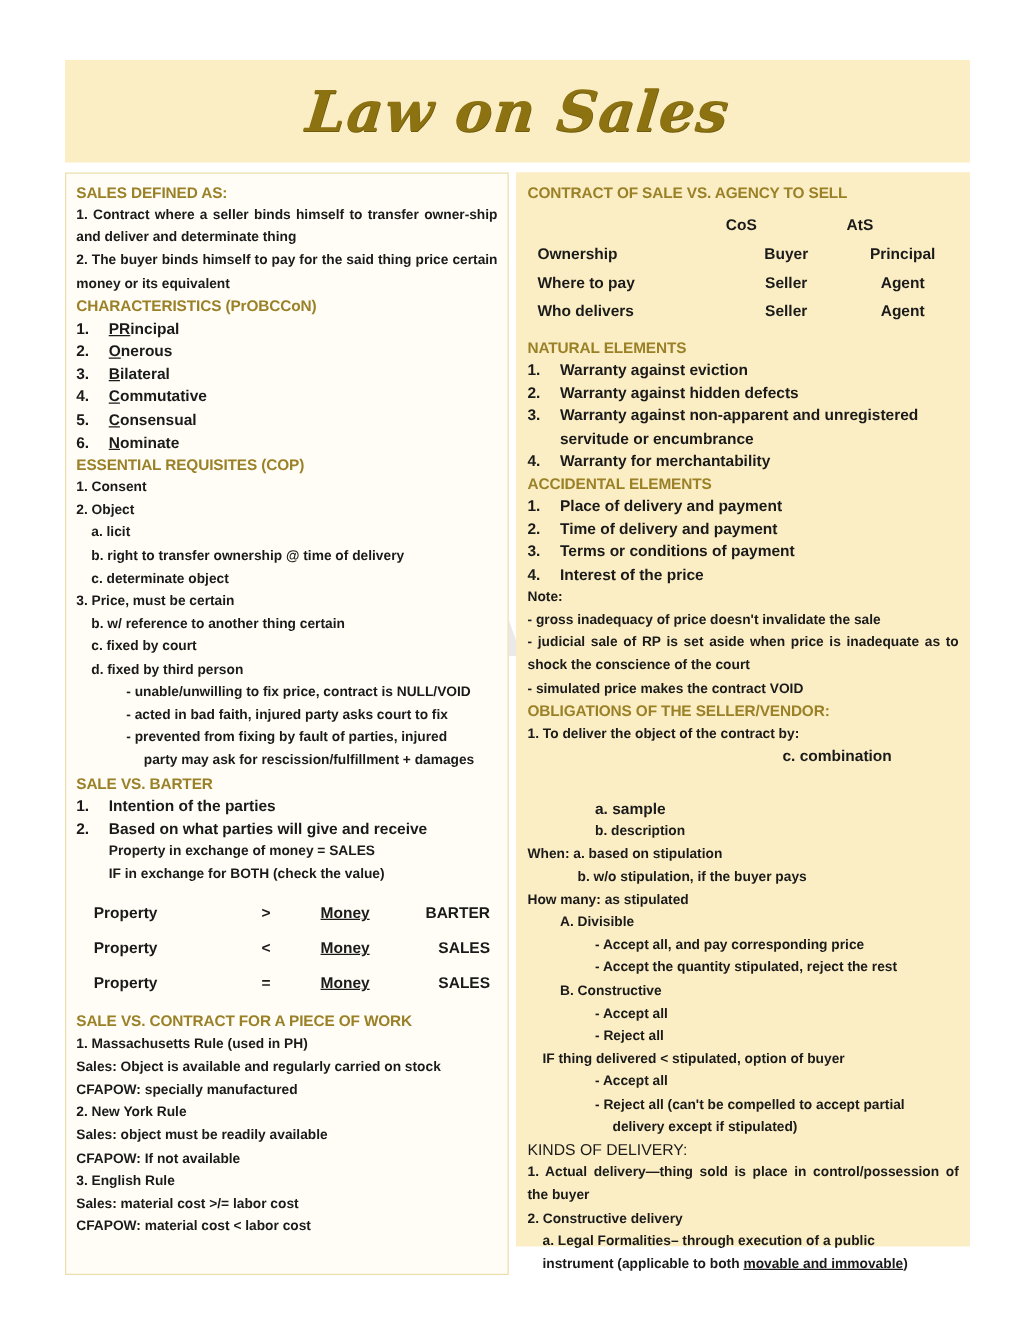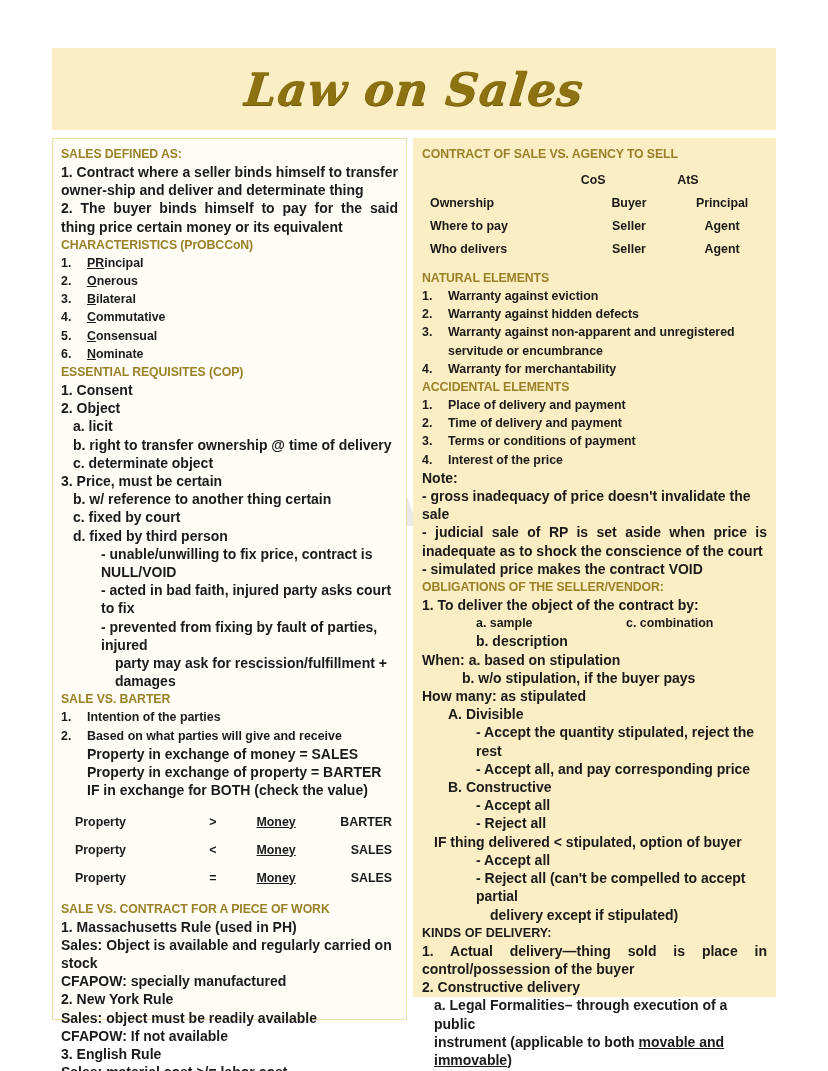--- a/index.html
+++ b/index.html
@@ -89,29 +89,29 @@
   .hd {
     color: #9a8128;
     font-weight: bold;
     font-size: 12.3px;
     line-height: 18px;
     letter-spacing: -0.1px;
     white-space: nowrap;
   }
   .hd-dark {
     color: #1a1a1a;
-    font-weight: bold;
+    font-weight: normal;
     font-size: 12.6px;
     line-height: 18px;
     white-space: nowrap;
   }
   .ln {
     color: #1a1a1a;
     font-weight: bold;
-    font-size: 14px;
+    font-size: 11px;
     line-height: 18.2px;
   }
   .ln-just {
     text-align: justify;
     text-justify: inter-word;
   }
   .num {
     display: flex;
     font-weight: bold;
     font-size: 12.4px;
@@ -167,21 +167,21 @@
   .cos-table td.c2, .cos-table td.c3 { text-align: center; }
   .cos-table td.c1 { padding-left: 8px !important; }
 
   
   .pair {
     display: flex;
     font-weight: bold;
     font-size: 12.4px;
     line-height: 18.2px;
   }
-  .pair > .pa { width: 150px; flex: 0 0 150px; }
+  .pair > .pa { width: 150px; flex: 0 0 150px; margin-top: 42px; }
   .pair > .pb { flex: 1 1 auto; }
   .sp8 { height: 8px; }
 </style>
 </head>
 <body>
 
 <div class="page">
 
   <div class="title-banner">
     <div class="title-text">Law on Sales</div>
@@ -243,21 +243,20 @@
     <div class="num">
       <span class="n">1.</span>
       <span class="t">Intention of the parties</span>
     </div>
     <div class="num">
       <span class="n">2.</span>
       <span class="t">Based on what parties will give and receive</span>
     </div>
 
     <div class="ln i2">Property in exchange of money = SALES</div>
-    <div class="ln i2">Property in exchange of property = BARTER</div>
     <div class="ln i2">IF in exchange for BOTH (check the value)</div>
 
     <table class="cmp-table">
       <tbody>
           <tr>
         <td class="cmp-c1">Property</td>
         <td class="cmp-c2">&gt;</td>
         <td class="cmp-c3">Money</td>
         <td class="cmp-c4">BARTER</td>
       </tr>
@@ -372,22 +371,22 @@
       <span class="pa">a. sample</span>
       <span class="pb">c. combination</span>
     </div>
     <div class="ln i4">b. description</div>
 
     <div class="ln">When: a. based on stipulation</div>
     <div class="ln i3">b. w/o stipulation, if the buyer pays</div>
     <div class="ln">How many: as stipulated</div>
 
     <div class="ln i2">A. Divisible</div>
+    <div class="ln i4">- Accept all, and pay corresponding price</div>
     <div class="ln i4">- Accept the quantity stipulated, reject the rest</div>
-    <div class="ln i4">- Accept all, and pay corresponding price</div>
     <div class="ln i2">B. Constructive</div>
     <div class="ln i4">- Accept all</div>
     <div class="ln i4">- Reject all</div>
     <div class="ln i1">IF thing delivered &lt; stipulated, option of buyer</div>
     <div class="ln i4">- Accept all</div>
     <div class="ln i4">- Reject all (can't be compelled to accept partial</div>
     <div class="ln i5">delivery except if stipulated)</div>
 
     <div class="hd-dark">KINDS OF DELIVERY:</div>
     <div class="ln ln-just">1. Actual delivery—thing sold is place in control/possession of the buyer</div>

